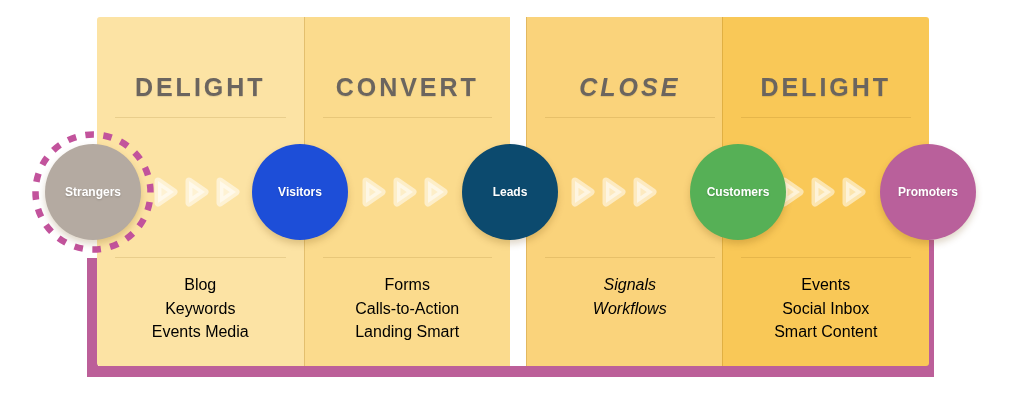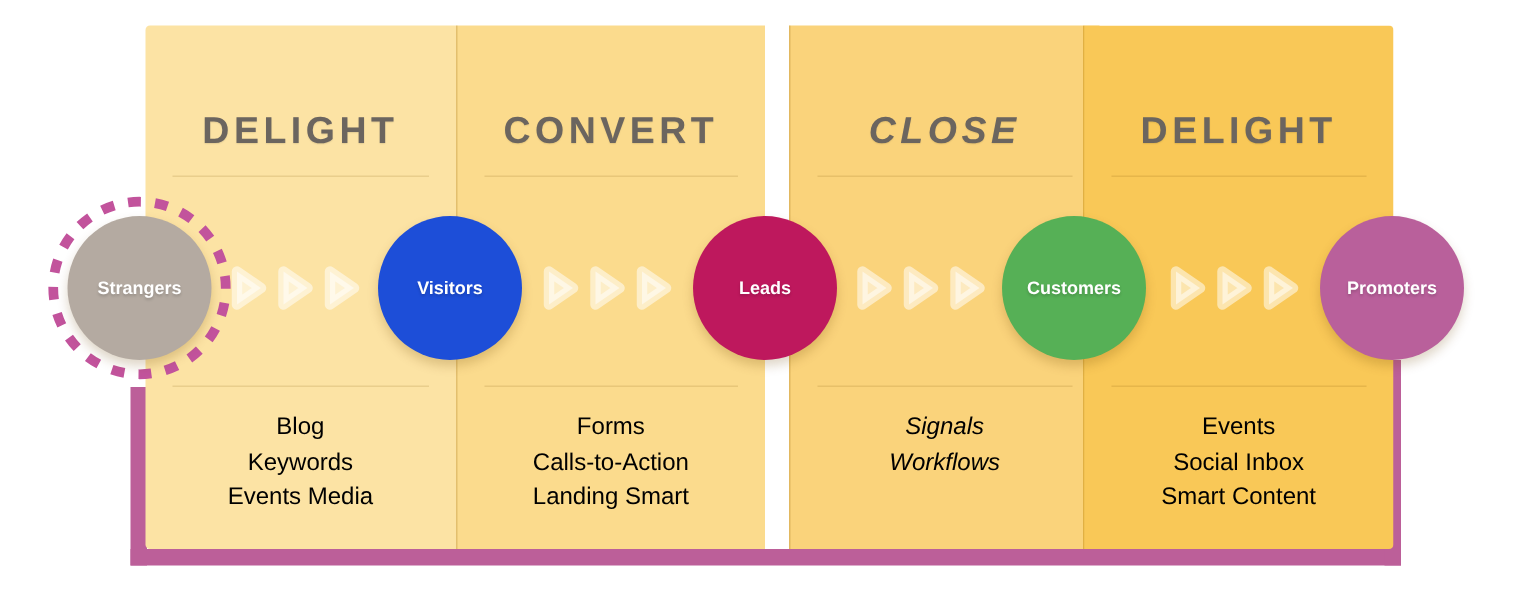--- a/index.html
+++ b/index.html
@@ -126,22 +126,22 @@
     </div>
     <svg width="130" height="130" class="ring">
       <circle cx="65" cy="65" r="57.5" fill="none" stroke="#c2539c" stroke-width="6.5" stroke-dasharray="8.6 9.46" transform="rotate(-8 65 65)"></circle>
     </svg>
     <div class="persona" style="left: 45px; background: rgb(180, 170, 161);">
       <span class="plabel">Strangers</span>
     </div>
     <div class="persona" style="left: 252px; background: #1d4ed8;">
       <span class="plabel">Visitors</span>
     </div>
-    <div class="persona" style="left: 462px; background: #be185d;">
+    <div class="persona" style="left: 462px; background: #0c4a6e;">
       <span class="plabel">Leads</span>
     </div>
-    <div class="persona" style="left: 668px; background: rgb(86, 176, 86);">
+    <div class="persona" style="left: 690px; background: rgb(86, 176, 86);">
       <span class="plabel">Customers</span>
     </div>
     <div class="persona" style="left: 880px; background: rgb(185, 96, 155);">
       <span class="plabel">Promoters</span>
     </div>
   </div>
 
 </body></html>

